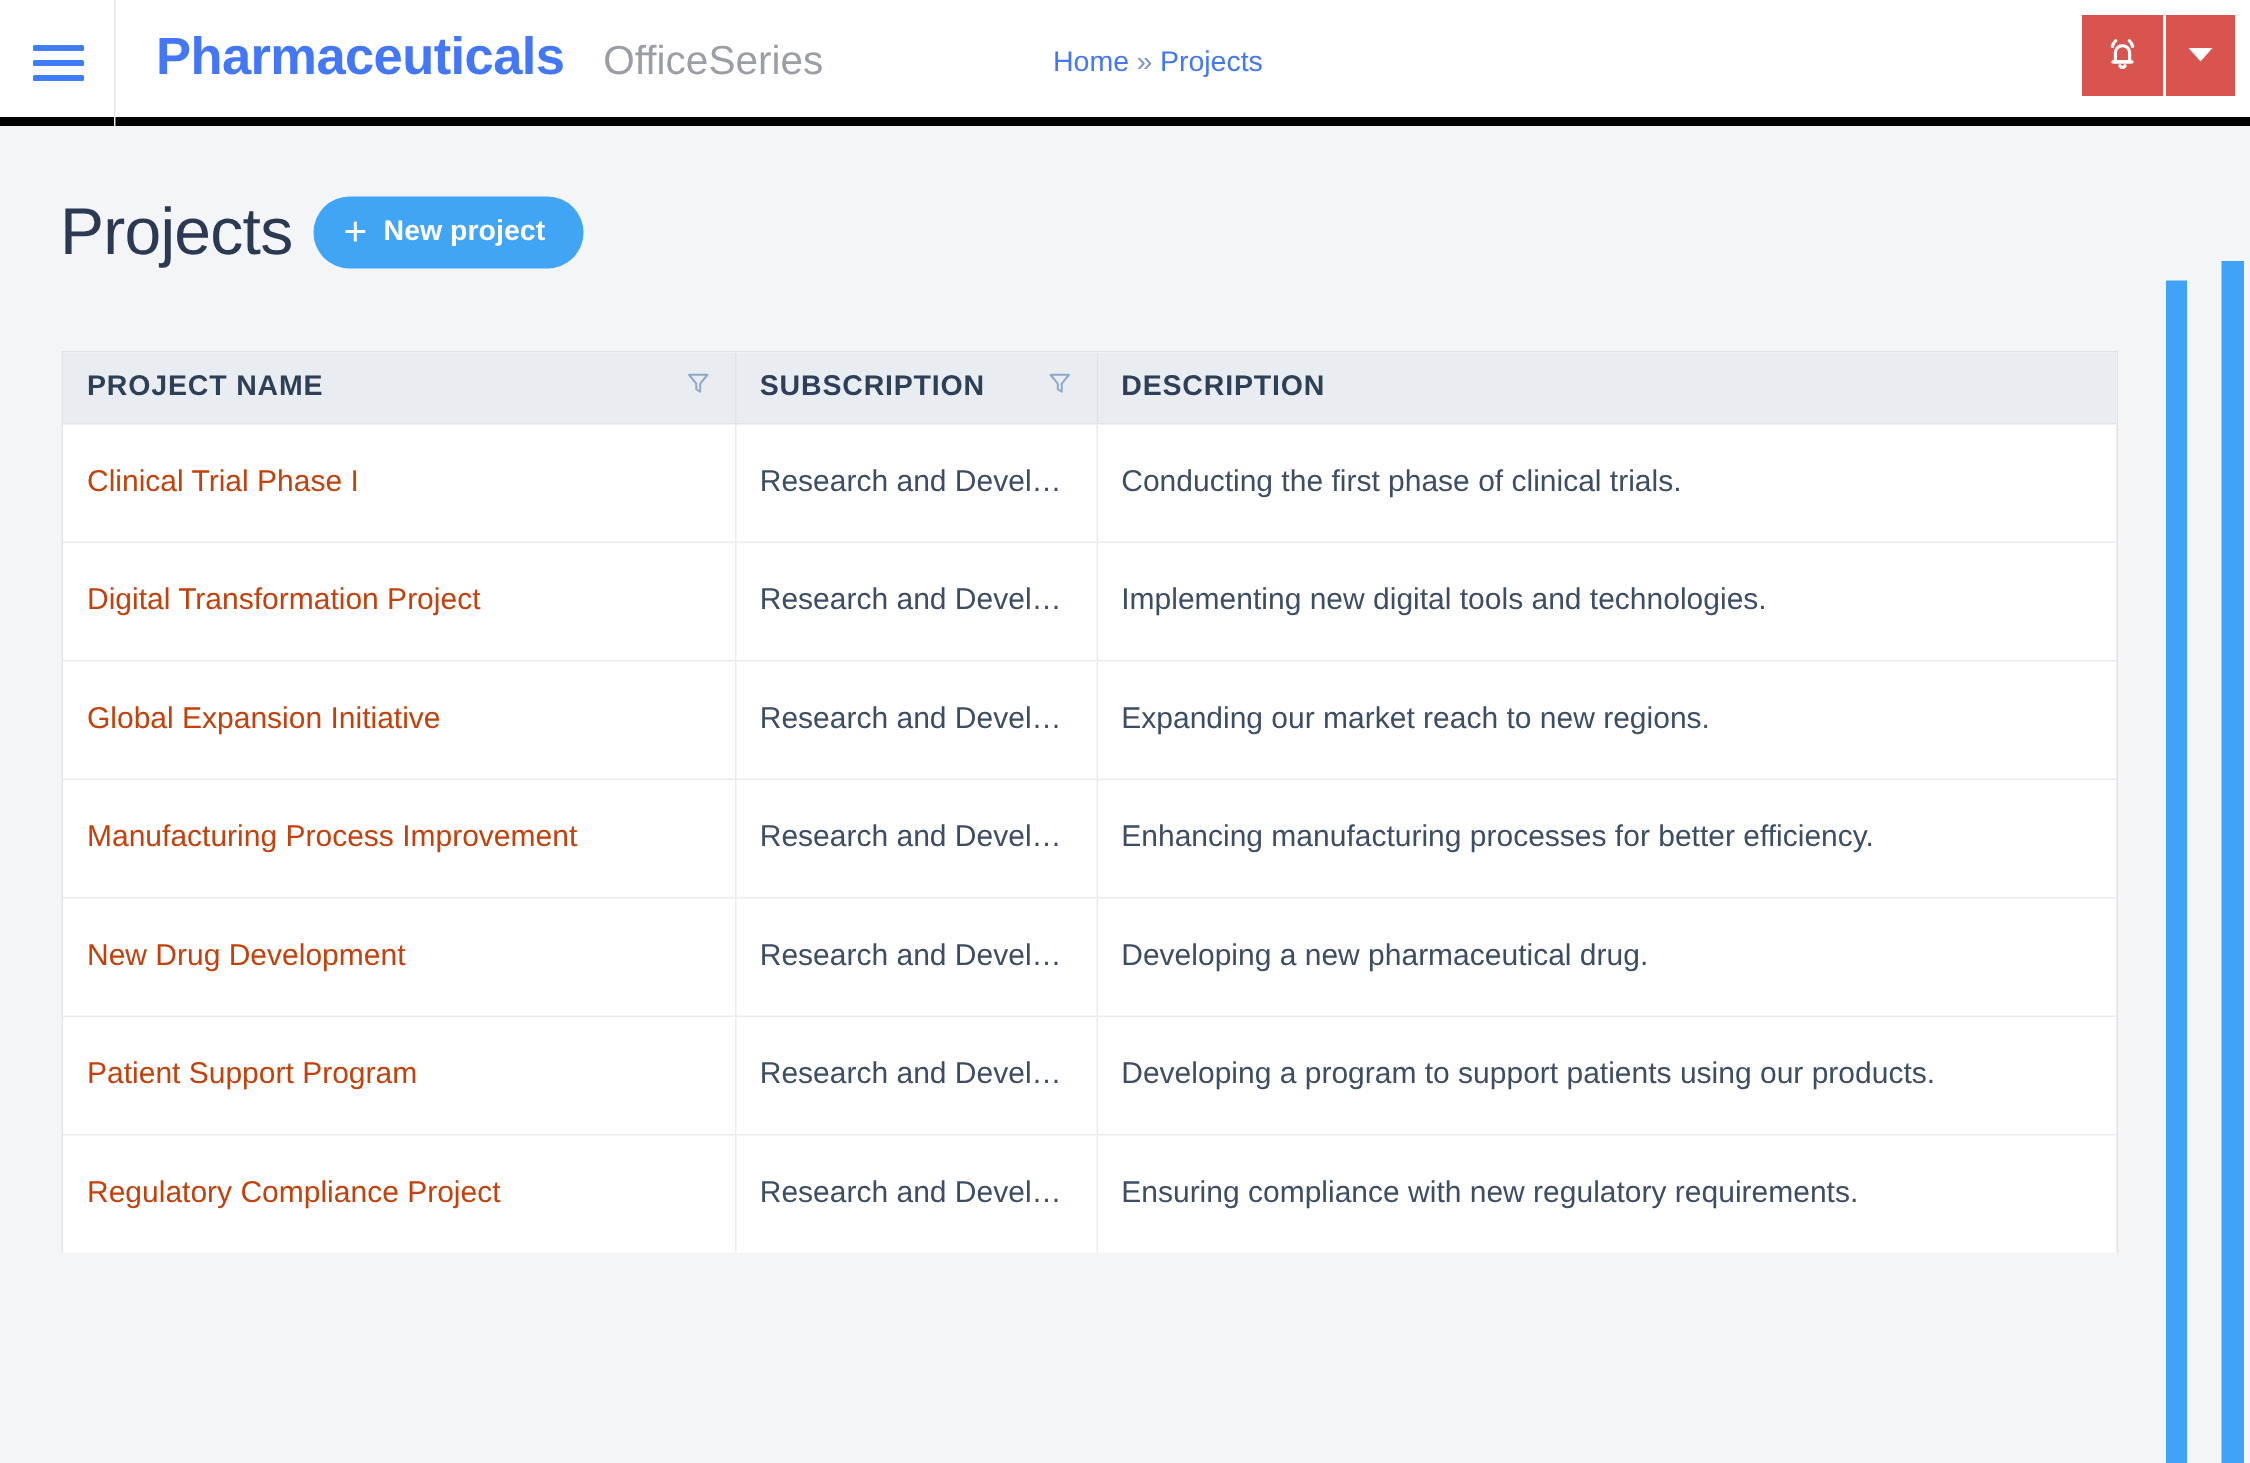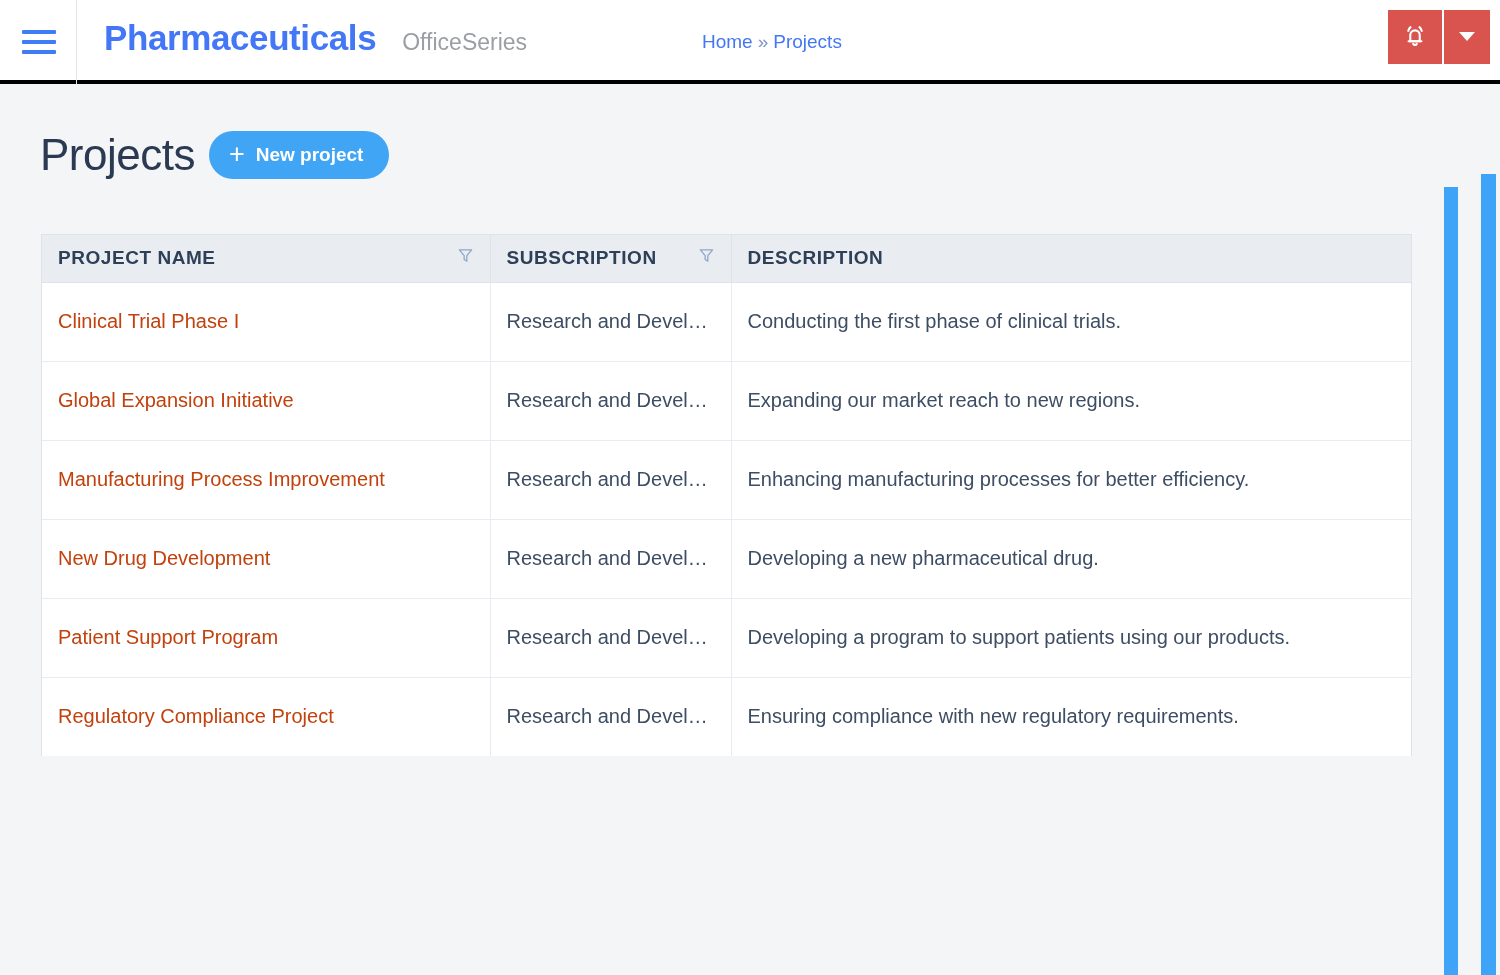--- a/index.html
+++ b/index.html
@@ -12,21 +12,21 @@
     font-family: "Liberation Sans", sans-serif;
   }
 
   
   #topbar {
     position: absolute;
     top: 0; left: 0;
     width: 1500px;
     height: 84px;
     background: #ffffff;
-    border-bottom: 4px solid #000000;
+    border-bottom: 6px solid #000000;
   }
 
   #hamburger-btn {
     position: absolute;
     left: 22px;
     top: 22px;
     width: 36px;
     height: 40px;
     display: flex;
     flex-direction: column;
@@ -59,21 +59,21 @@
     gap: 26px;
   }
   #brand-title {
     font-size: 35px;
     font-weight: bold;
     color: #4477f5;
     letter-spacing: -0.4px;
     white-space: nowrap;
   }
   #brand-subtitle {
-    font-size: 23px;
+    font-size: 27px;
     color: #9b9ea4;
     white-space: nowrap;
   }
 
   #breadcrumb {
     position: absolute;
     left: 702px;
     top: 31px;
     font-size: 19px;
     color: #4477f5;
@@ -312,20 +312,25 @@
           </th>
         </tr>
       </thead>
       <tbody id="table-body">
           <tr>
             <td class="col-name"><a class="project-link">Clinical Trial Phase I</a></td>
             <td class="col-sub sub-cell">Research and Develop…</td>
             <td class="col-desc desc-cell">Conducting the first phase of clinical trials.</td>
           </tr>
           <tr>
+            <td class="col-name"><a class="project-link">Digital Transformation Project</a></td>
+            <td class="col-sub sub-cell">Research and Develop…</td>
+            <td class="col-desc desc-cell">Implementing new digital tools and technologies.</td>
+          </tr>
+          <tr>
             <td class="col-name"><a class="project-link">Global Expansion Initiative</a></td>
             <td class="col-sub sub-cell">Research and Develop…</td>
             <td class="col-desc desc-cell">Expanding our market reach to new regions.</td>
           </tr>
           <tr>
             <td class="col-name"><a class="project-link">Manufacturing Process Improvement</a></td>
             <td class="col-sub sub-cell">Research and Develop…</td>
             <td class="col-desc desc-cell">Enhancing manufacturing processes for better efficiency.</td>
           </tr>
           <tr>

